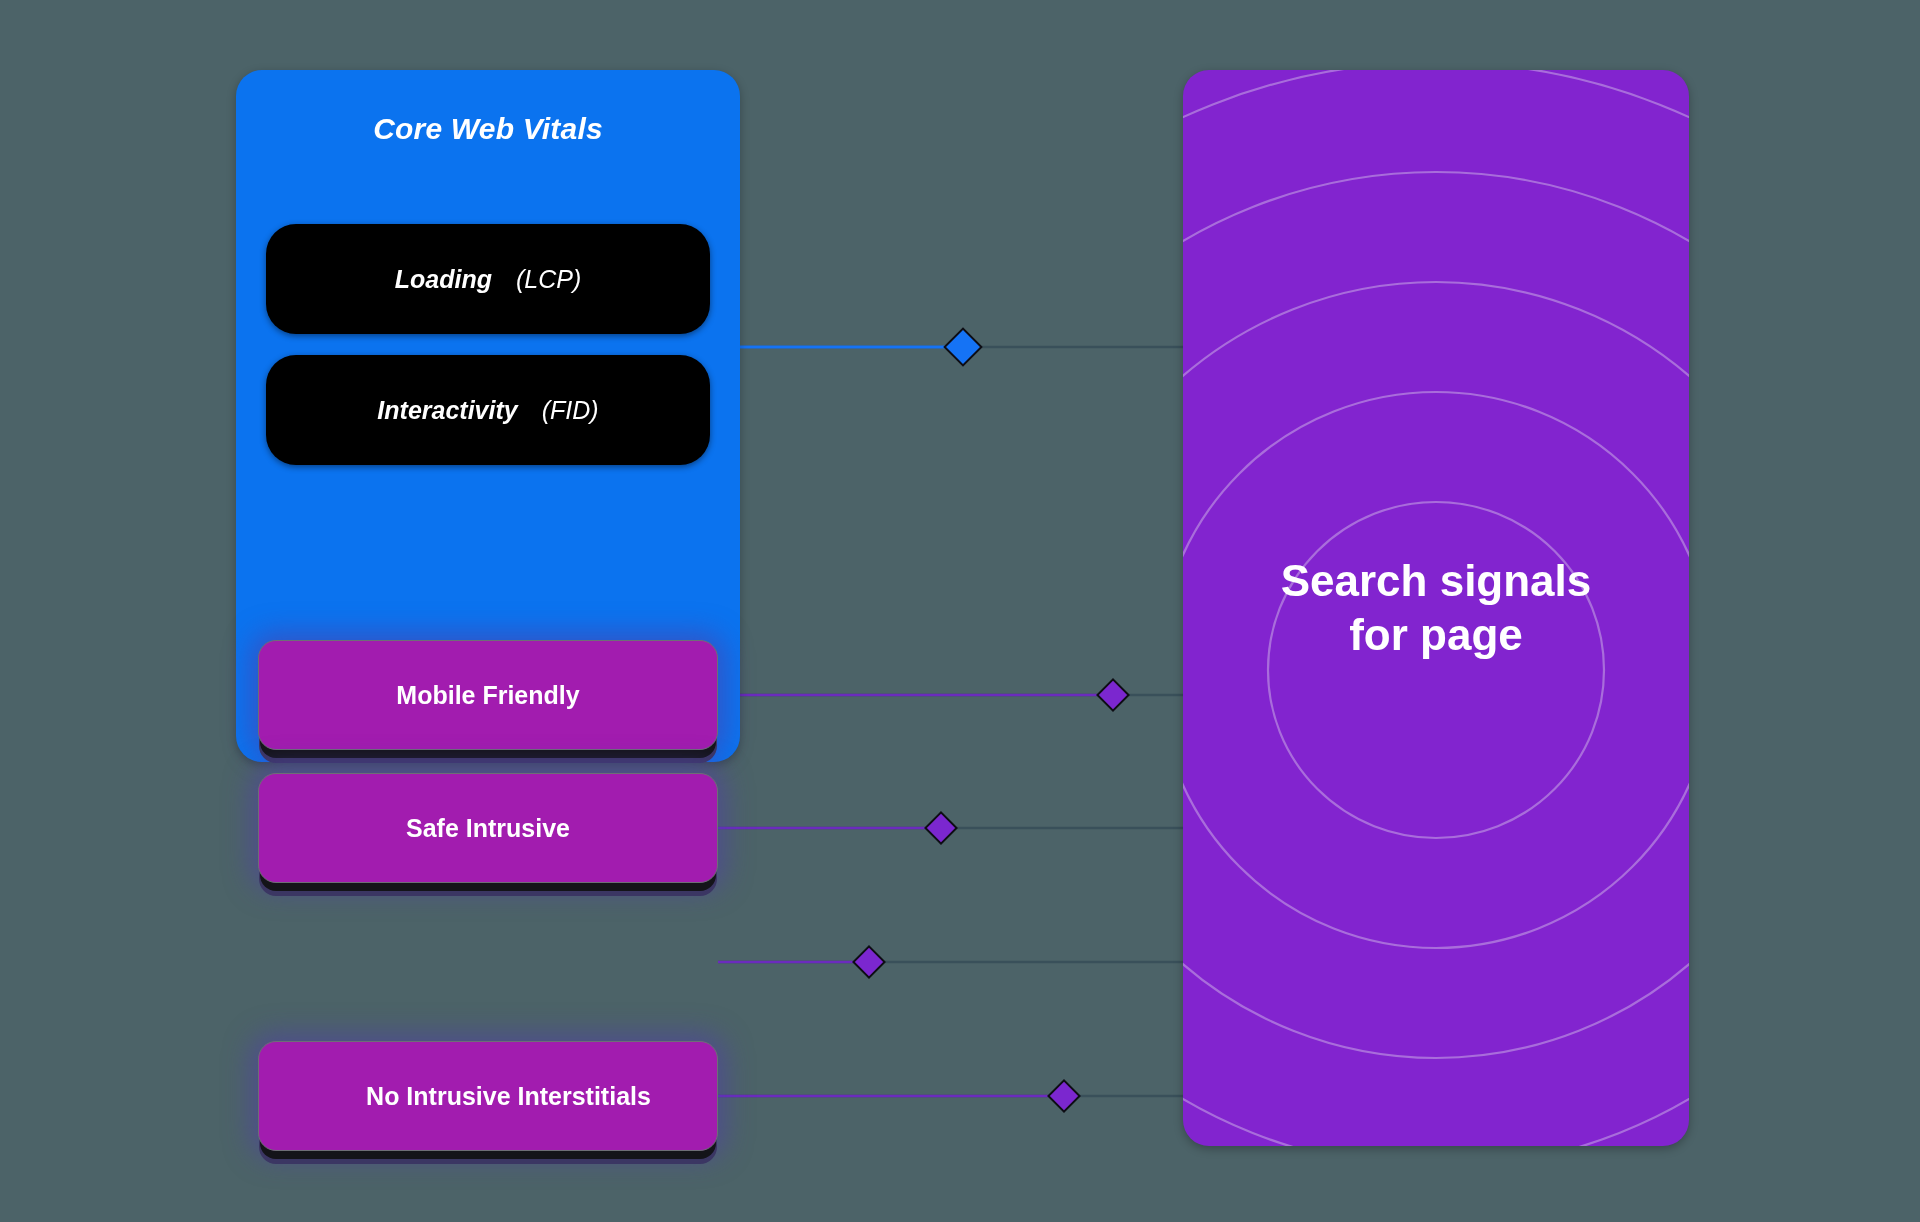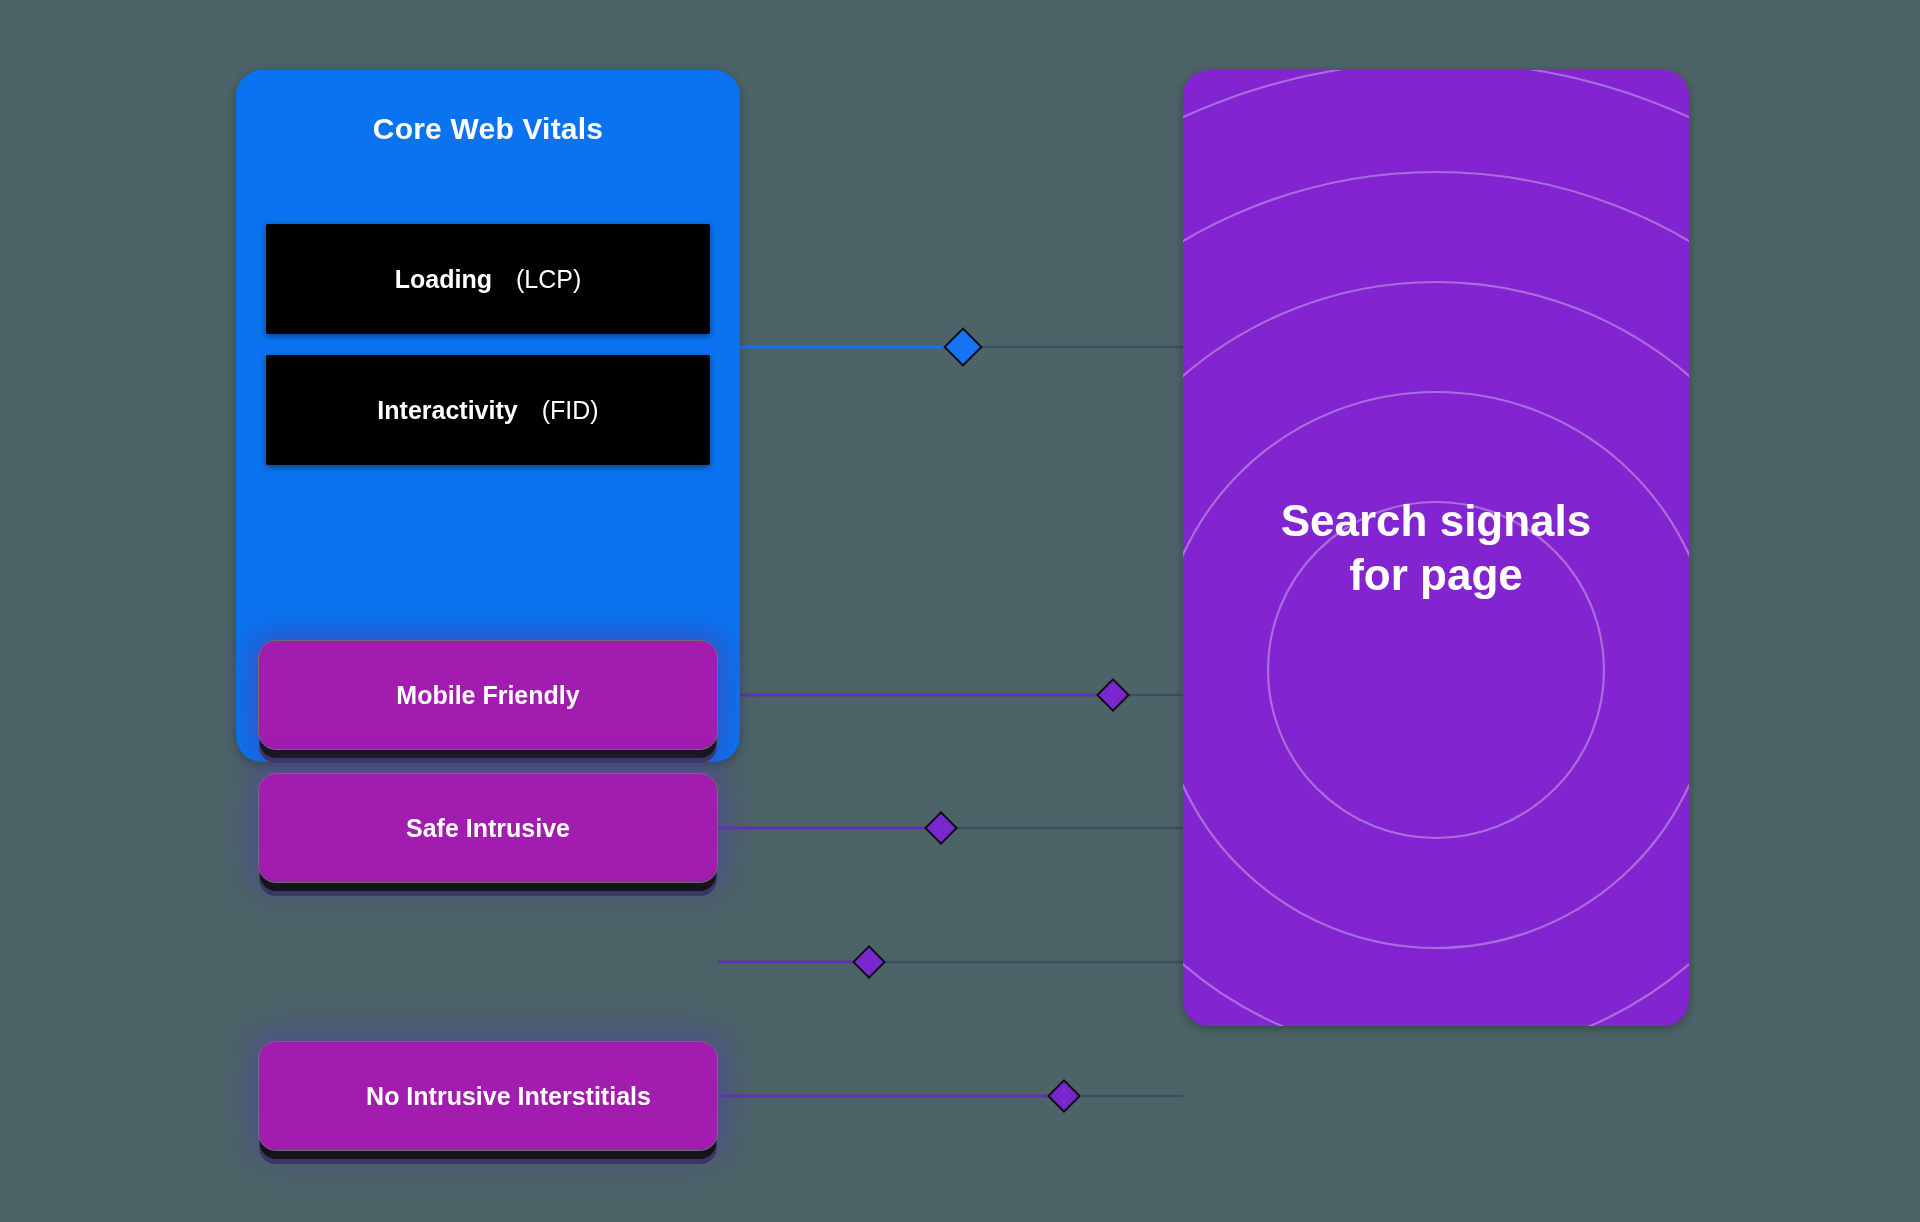--- a/index.html
+++ b/index.html
@@ -32,20 +32,21 @@
   
   .cwv-panel {
     position: absolute;
     left: 236px;
     top: 70px;
     width: 504px;
     height: 692px;
     background: #0b73ef;
     border-radius: 26px;
     box-shadow: 0 3px 10px rgba(0,0,0,0.28);
+    font-style: italic;
   }
 
   .cwv-title {
     position: absolute;
     top: 42px;
     left: 0;
     width: 100%;
     text-align: center;
     color: #ffffff;
     font-size: 30px;
@@ -59,21 +60,21 @@
     top: 154px;
     width: 444px;
     display: flex;
     flex-direction: column;
     gap: 21px;
   }
 
   .cwv-item {
     height: 110px;
     background: #000000;
-    border-radius: 2px;
+    border-radius: 30px;
     display: flex;
     align-items: center;
     justify-content: center;
     color: #ffffff;
     font-size: 25px;
     box-shadow: 0 2px 6px rgba(0,0,0,0.45);
   }
   .cwv-item .strong { font-weight: bold; }
   .cwv-item .light  { font-weight: normal; margin-left: 24px; }
 
@@ -97,21 +98,21 @@
       0 14px 0 -1px #3b3663,
       0 0 26px 8px rgba(80,62,170,0.55);
   }
 
   
   .search-panel {
     position: absolute;
     left: 1183px;
     top: 70px;
     width: 506px;
-    height: 956px;
+    height: 1076px;
     background: #8224cf;
     border-radius: 26px;
     overflow: hidden;
     box-shadow: 0 3px 10px rgba(0,0,0,0.28);
   }
 
   .search-rings {
     position: absolute;
     left: 0; top: 0;
     width: 506px;

